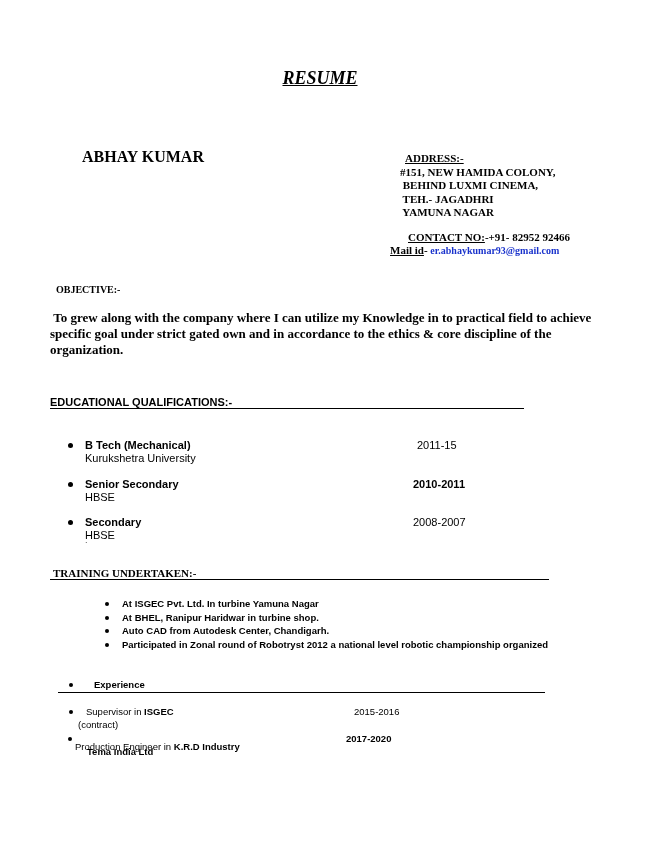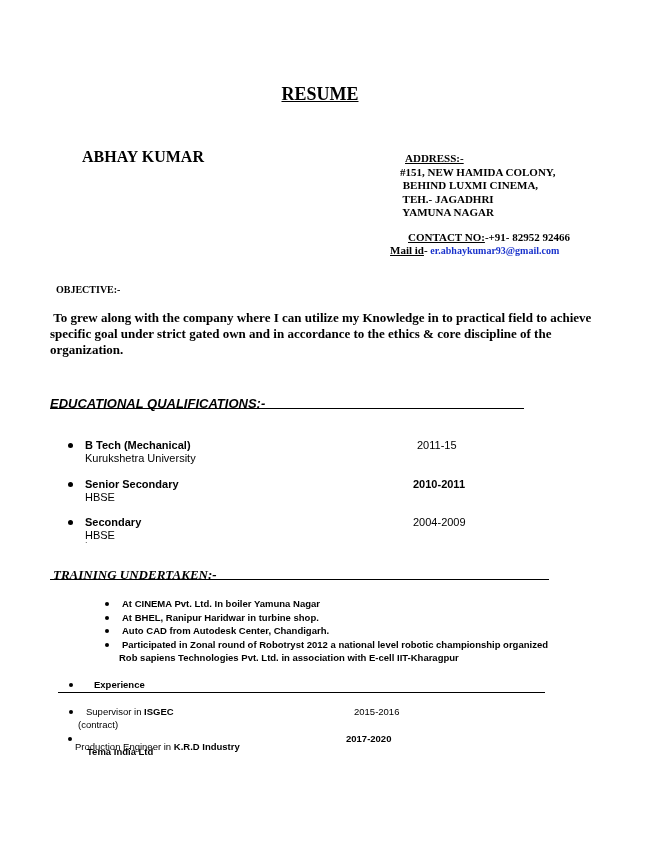--- a/index.html
+++ b/index.html
@@ -3,28 +3,28 @@
 <meta charset="utf-8">
 <style>
   html, body { margin: 0; padding: 0; background: #ffffff; }
   body { width: 648px; height: 843px; position: relative; overflow: hidden; color: #000; }
   .abs { position: absolute; }
   .serif { font-family: "Liberation Serif", serif; }
   .sans { font-family: "Liberation Sans", sans-serif; }
   .cal { font-family: "Liberation Sans", sans-serif; }
   .b { font-weight: bold; }
   .u { text-decoration: underline; }
-  .title { left: 0; width: 640px; text-align: center; top: 84px; font-size: 18px; }
+  .title { left: 0; width: 640px; text-align: center; top: 68px; font-size: 18px; font-style: italic; }
   .name { left: 82px; top: 148px; font-size: 16px; }
   .addr { left: 390px; top: 152px; font-size: 11px; line-height: 13.5px; }
   .addr div { white-space: pre; }
   .link { color: #1a33cc; font-size: 10px; }
   .objective-h { left: 56px; top: 284px; font-size: 10px; }
   .objective { left: 50px; top: 310px; width: 560px; font-size: 13px; line-height: 16px; }
-  .sec-h { font-size: 13px; font-style: italic; }
+  .sec-h { font-size: 11px; }
   .rule { position: absolute; height: 1px; background: #000; }
   .bullet { position: absolute; width: 5px; height: 5px; border-radius: 50%; background: #000; }
   .edu { font-size: 11px; line-height: 13px; }
   .train { font-size: 9.5px; line-height: 13.5px; }
   .exp { font-size: 9.5px; line-height: 13px; }
 </style>
 </head>
 <body>
 
 <div class="abs serif b u title">RESUME</div>
@@ -61,31 +61,30 @@
   <div>HBSE</div>
 </div>
 <div class="abs sans edu b" style="left:413px; top:478px;">2010-2011</div>
 
 <div class="bullet" style="left:68px; top:520px;"></div>
 <div class="abs sans edu" style="left:85px; top:516px;">
   <div class="b">Secondary</div>
   <div>HBSE</div>
   <div style="font-size:8px; line-height:6px;">`</div>
 </div>
-<div class="abs sans edu" style="left:413px; top:516px;">2004-2009</div>
+<div class="abs sans edu" style="left:413px; top:516px;">2008-2007</div>
 
 <div class="abs serif b sec-h" style="left:53px; top:567px;">TRAINING UNDERTAKEN:-</div>
 <div class="rule" style="left:50px; top:579px; width:499px;"></div>
 
 <div class="abs cal b train" style="left:104px; top:597px; width:470px;">
-  <div style="position:relative; padding-left:18px;"><span class="bullet" style="left:1px; top:5px; width:4px; height:4px;"></span><span>At CINEMA Pvt. Ltd. In boiler Yamuna Nagar</span></div>
+  <div style="position:relative; padding-left:18px;"><span class="bullet" style="left:1px; top:5px; width:4px; height:4px;"></span><span>At ISGEC Pvt. Ltd. In turbine Yamuna Nagar</span></div>
   <div style="position:relative; padding-left:18px;"><span class="bullet" style="left:1px; top:5px; width:4px; height:4px;"></span><span>At BHEL, Ranipur Haridwar in turbine shop.</span></div>
   <div style="position:relative; padding-left:18px;"><span class="bullet" style="left:1px; top:5px; width:4px; height:4px;"></span><span>Auto CAD from Autodesk Center, Chandigarh.</span></div>
   <div style="position:relative; padding-left:18px; white-space:nowrap;"><span class="bullet" style="left:1px; top:5px; width:4px; height:4px;"></span><span>Participated in Zonal round of Robotryst 2012 a national level robotic championship organized</span></div>
-  <div style="padding-left:15px; white-space:nowrap;">Rob sapiens Technologies Pvt. Ltd. in association with E-cell IIT-Kharagpur</div>
 </div>
 
 <div class="bullet" style="left:69px; top:683px; width:4px; height:4px;"></div>
 <div class="abs cal b exp" style="left:86px; top:678px;margin-left:8px;">Experience</div>
 <div class="rule" style="left:58px; top:692px; width:487px;"></div>
 
 <div class="bullet" style="left:69px; top:710px; width:4px; height:4px;"></div>
 <div class="abs cal exp" style="left:86px; top:705px;">
   <span>Supervisor in </span><span class="b">ISGEC</span>
 </div>

